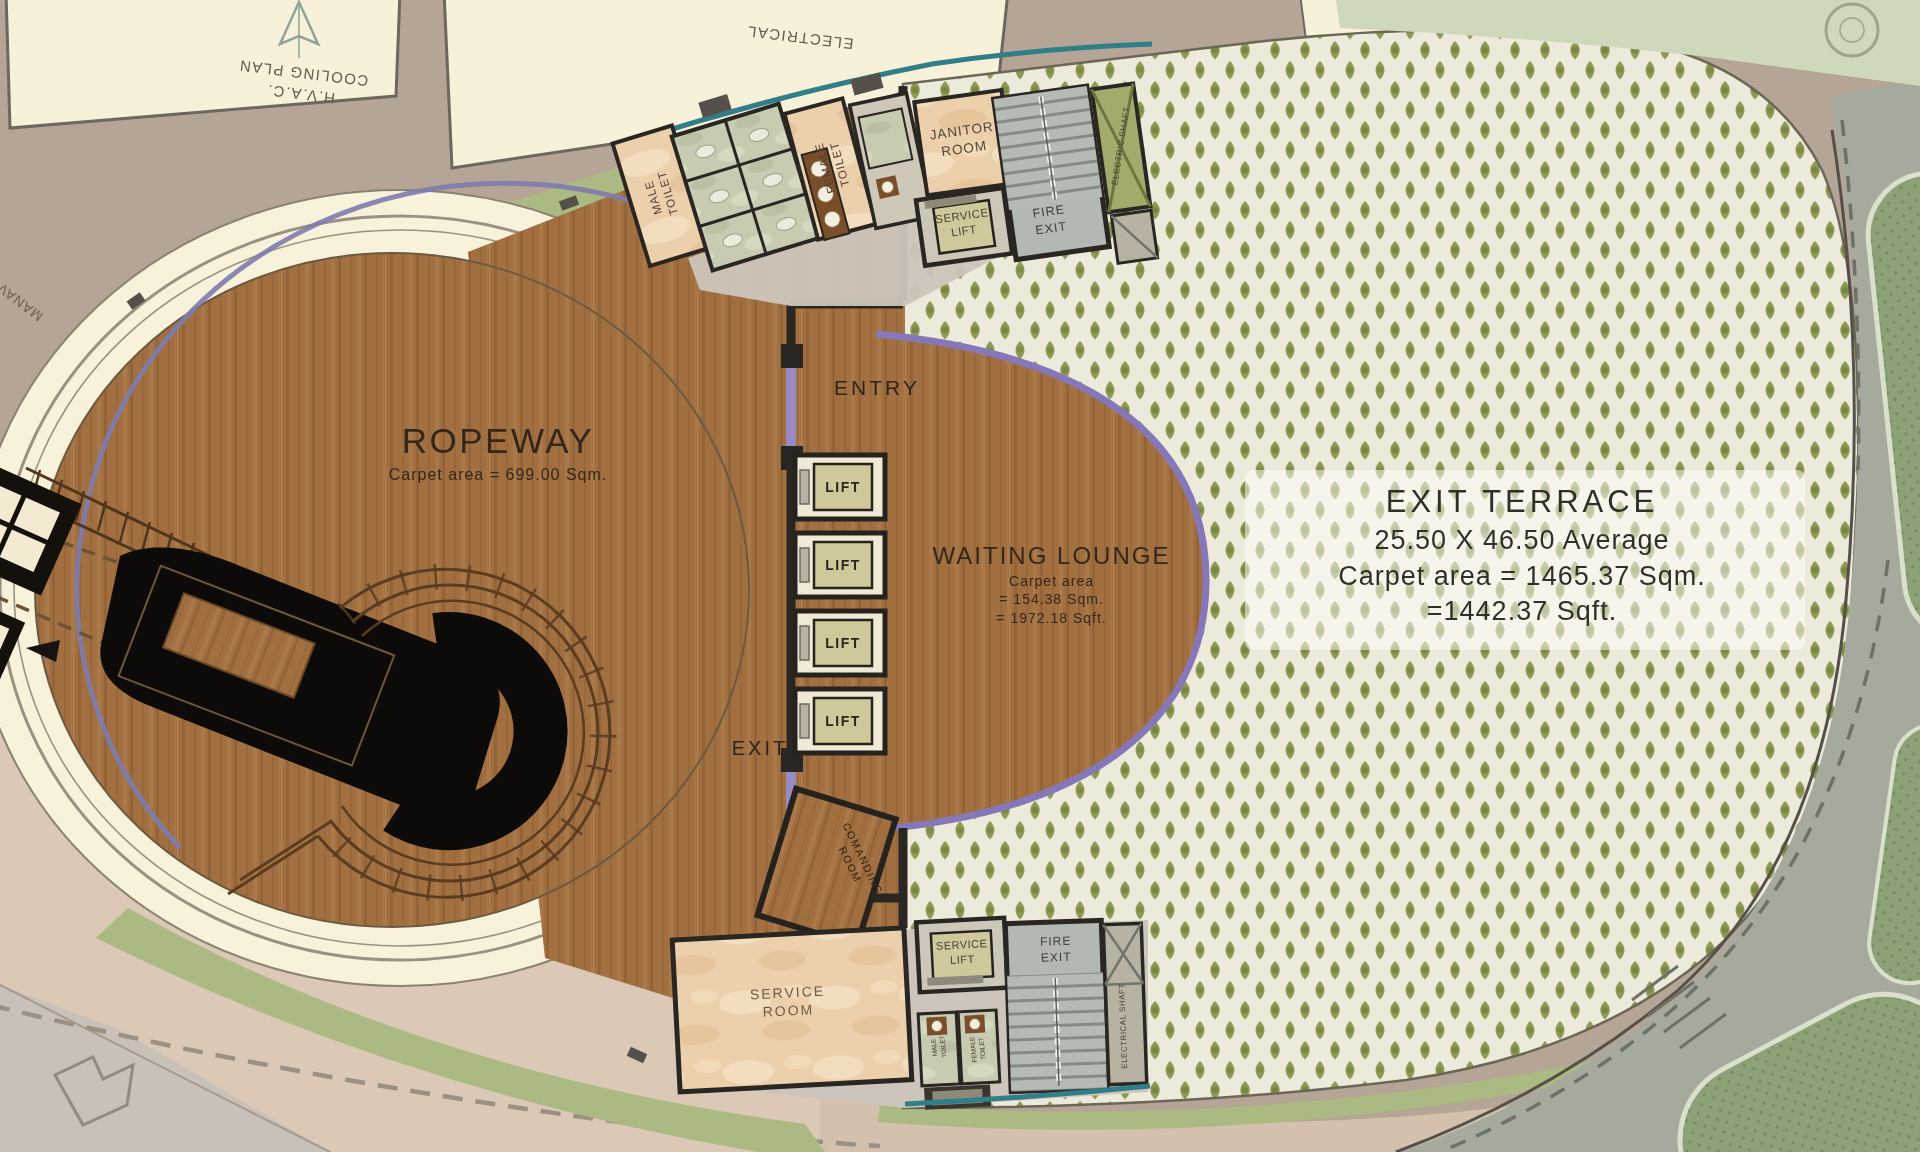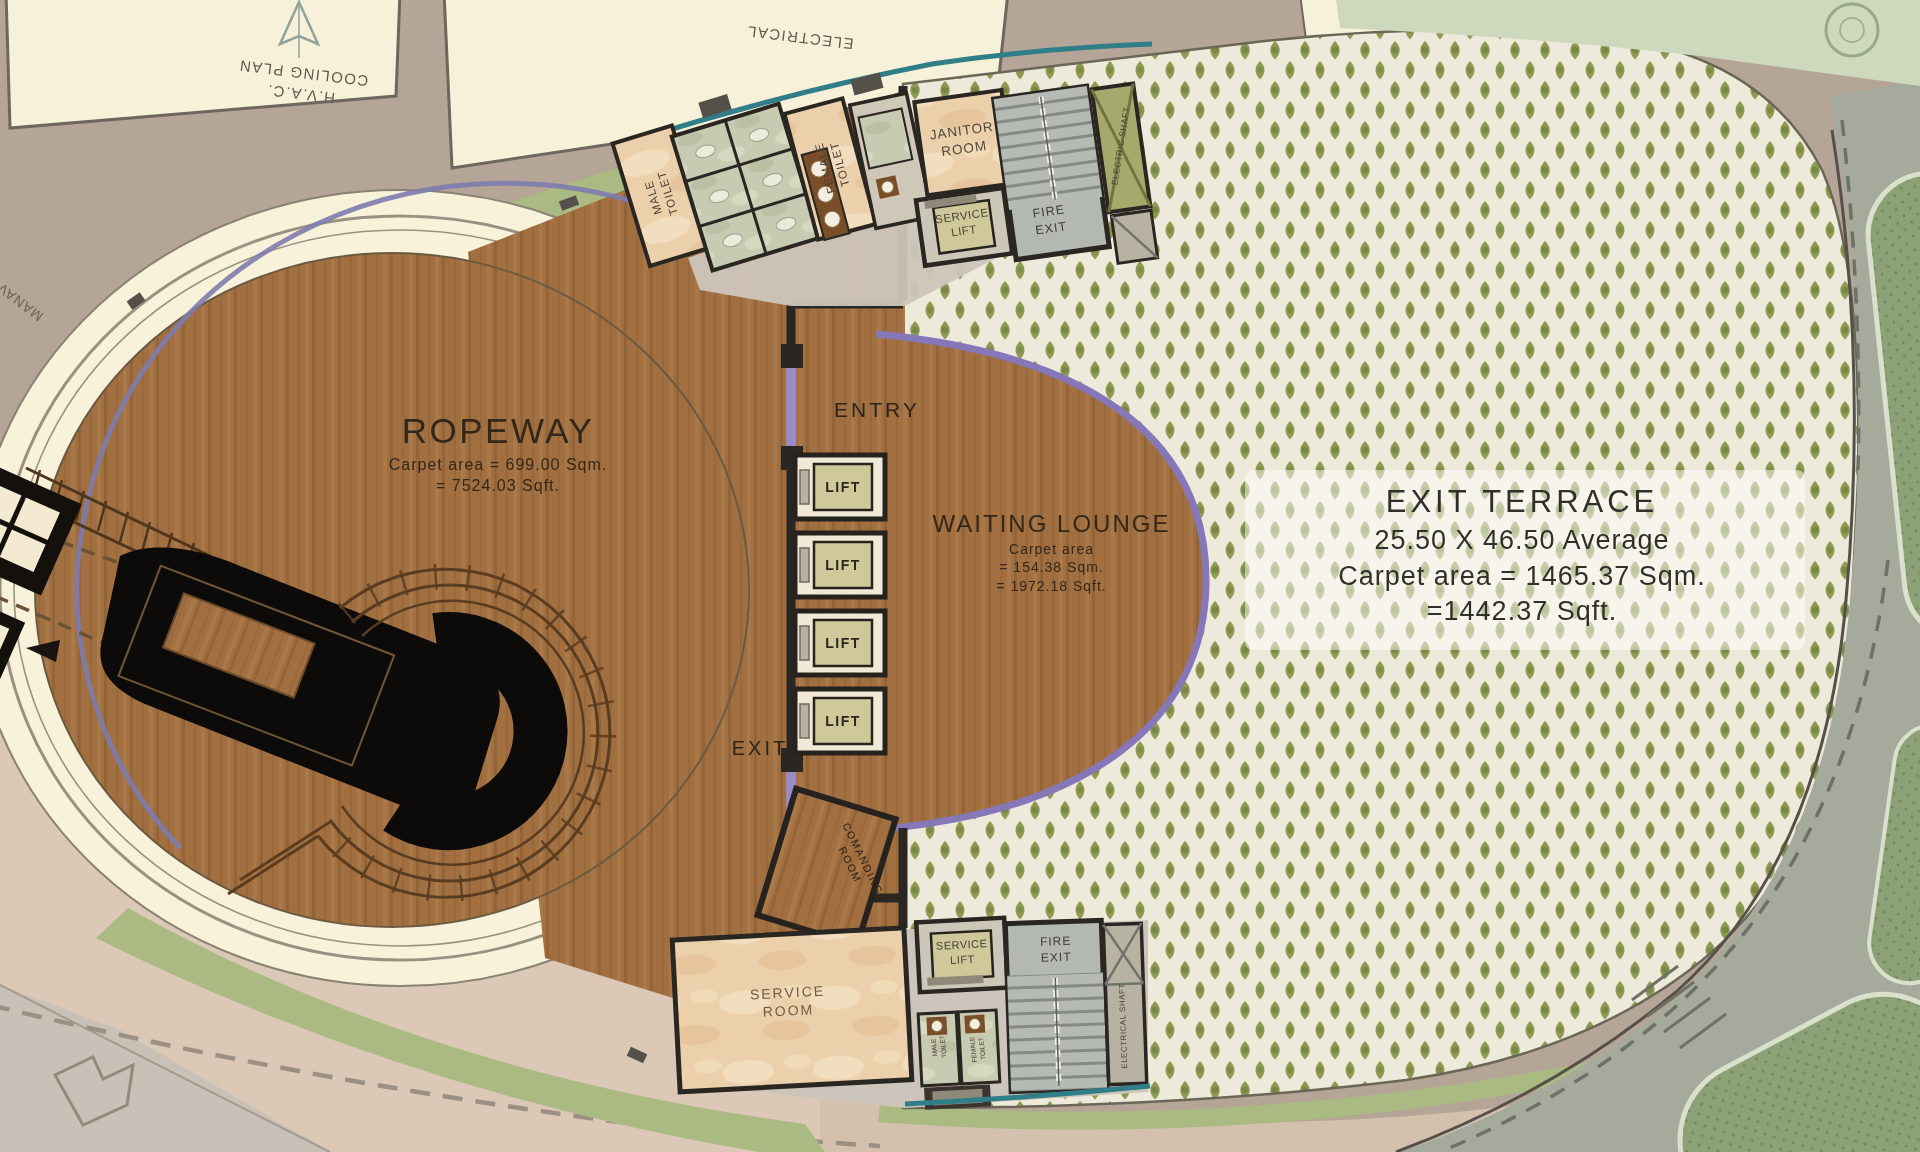--- a/index.html
+++ b/index.html
@@ -307,31 +307,30 @@
 
 <div class="lbl sheet-txt" style="left:800px;top:38px;transform:translate(-50%,-50%) rotate(187deg);">
   <div>ELECTRICAL</div>
 </div>
 
 <div class="lbl" style="left:20px;top:302px;transform:translate(-50%,-50%) rotate(217deg);font-size:14px;letter-spacing:1px;color:#6d6257;">MANAV</div>
 
 <div class="lbl" style="left:498px;top:452px;">
   <div class="t-title">ROPEWAY</div>
   <div class="t-area">Carpet area = 699.00 Sqm.</div>
-  <div class="t-area">= 7524.03 Sqft.</div>
-</div>
-
-<div class="lbl" style="left:877px;top:410px;font-size:21px;letter-spacing:3px;color:#2c241a;">ENTRY</div>
+</div>
+
+<div class="lbl" style="left:877px;top:388px;font-size:21px;letter-spacing:3px;color:#2c241a;">ENTRY</div>
 
 <div class="lbl" style="left:843px;top:487px;font-size:14px;font-weight:600;letter-spacing:1.5px;color:#2c261c;">LIFT</div>
 <div class="lbl" style="left:843px;top:565px;font-size:14px;font-weight:600;letter-spacing:1.5px;color:#2c261c;">LIFT</div>
 <div class="lbl" style="left:843px;top:643px;font-size:14px;font-weight:600;letter-spacing:1.5px;color:#2c261c;">LIFT</div>
 <div class="lbl" style="left:843px;top:721px;font-size:14px;font-weight:600;letter-spacing:1.5px;color:#2c261c;">LIFT</div>
 
-<div class="lbl" style="left:1030px;top:552px;padding-left:43px;">
+<div class="lbl" style="left:1030px;top:584px;padding-left:43px;">
   <div class="w-title">WAITING LOUNGE</div>
   <div class="w-area">Carpet area</div>
   <div class="w-area">= 154.38 Sqm.</div>
   <div class="w-area">= 1972.18 Sqft.</div>
 </div>
 
 <div class="lbl" style="left:1522px;top:556px;color:#30302a;">
   <div class="o-title">EXIT TERRACE</div>
   <div class="o-line">25.50 X 46.50 Average</div>
   <div class="o-line">Carpet area = 1465.37 Sqm.</div>

